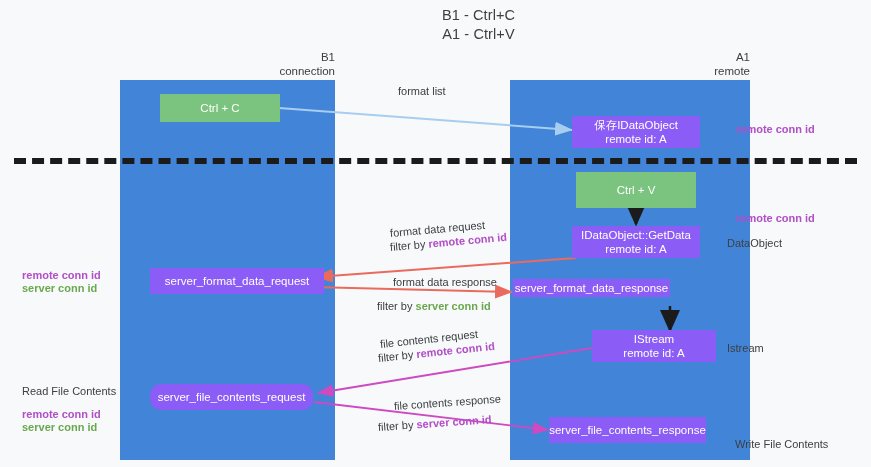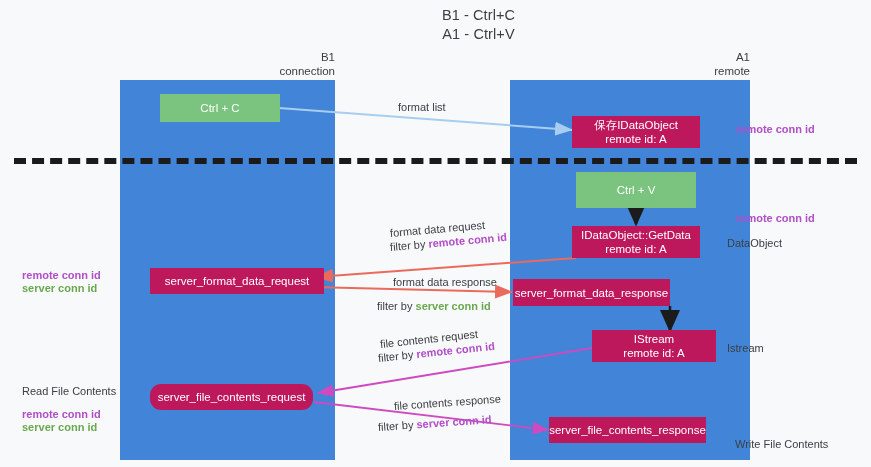--- a/index.html
+++ b/index.html
@@ -66,21 +66,21 @@
     flex-direction: column;
     align-items: center;
     justify-content: center;
     text-align: center;
     font-size: 11.5px;
     color: #ffffff;
     line-height: 14px;
     padding: 2px 4px;
   }
   .node.green { background: #7bc47f; }
-  .node.orange { background: #be185d; }
+  .node.orange { background: #8b5cf6; }
   .node .l2 { display: block; }
 
   
   .elabel {
     position: absolute;
     font-size: 11px;
     color: #3c4043;
     line-height: 14px;
     white-space: nowrap;
   }
@@ -178,38 +178,38 @@
 
   <div class="node orange" style="left:572px; top:226px; width:128px; height:32px;">
     <span>IDataObject::GetData</span>
     <span class="l2">remote id: A</span>
   </div>
 
   <div class="node orange" style="left:150px; top:268px; width:174px; height:26px;">
     <span>server_format_data_request</span>
   </div>
 
-  <div class="node orange" style="left:513px; top:279px; width:157px; height:27px;">
+  <div class="node orange" style="left:513px; top:279px; width:157px; height:18px;">
     <span>server_format_data_response</span>
   </div>
 
   <div class="node orange" style="left:592px; top:330px; width:124px; height:32px;">
     <span>IStream</span>
     <span class="l2">remote id: A</span>
   </div>
 
   <div class="node orange" style="left:150px; top:384px; width:163px; height:26px;border-radius:11px;">
     <span>server_file_contents_request</span>
   </div>
 
   <div class="node orange" style="left:549px; top:417px; width:157px; height:26px;">
     <span>server_file_contents_response</span>
   </div>
 
-  <div class="elabel" style="left:398px; top:100px;">format list</div>
+  <div class="elabel" style="left:398px; top:84px;">format list</div>
 
   <div class="elabel rot-up" style="left:390px; top:226px; transform: rotate(-5deg);">format data request</div>
   <div class="elabel rot-up" style="left:390px; top:240px; transform: rotate(-5deg);"><span>filter by </span><span class="kw-remote">remote conn id</span></div>
 
   <div class="elabel" style="left:393px; top:275px;">format data response</div>
   <div class="elabel" style="left:377px; top:299px;"><span>filter by </span><span class="kw-server-green">server conn id</span></div>
 
   <div class="elabel rot-up" style="left:380px; top:337px; transform: rotate(-6deg);">file contents request</div>
   <div class="elabel rot-up" style="left:378px; top:351px; transform: rotate(-6deg);"><span>filter by </span><span class="kw-remote">remote conn id</span></div>
 

